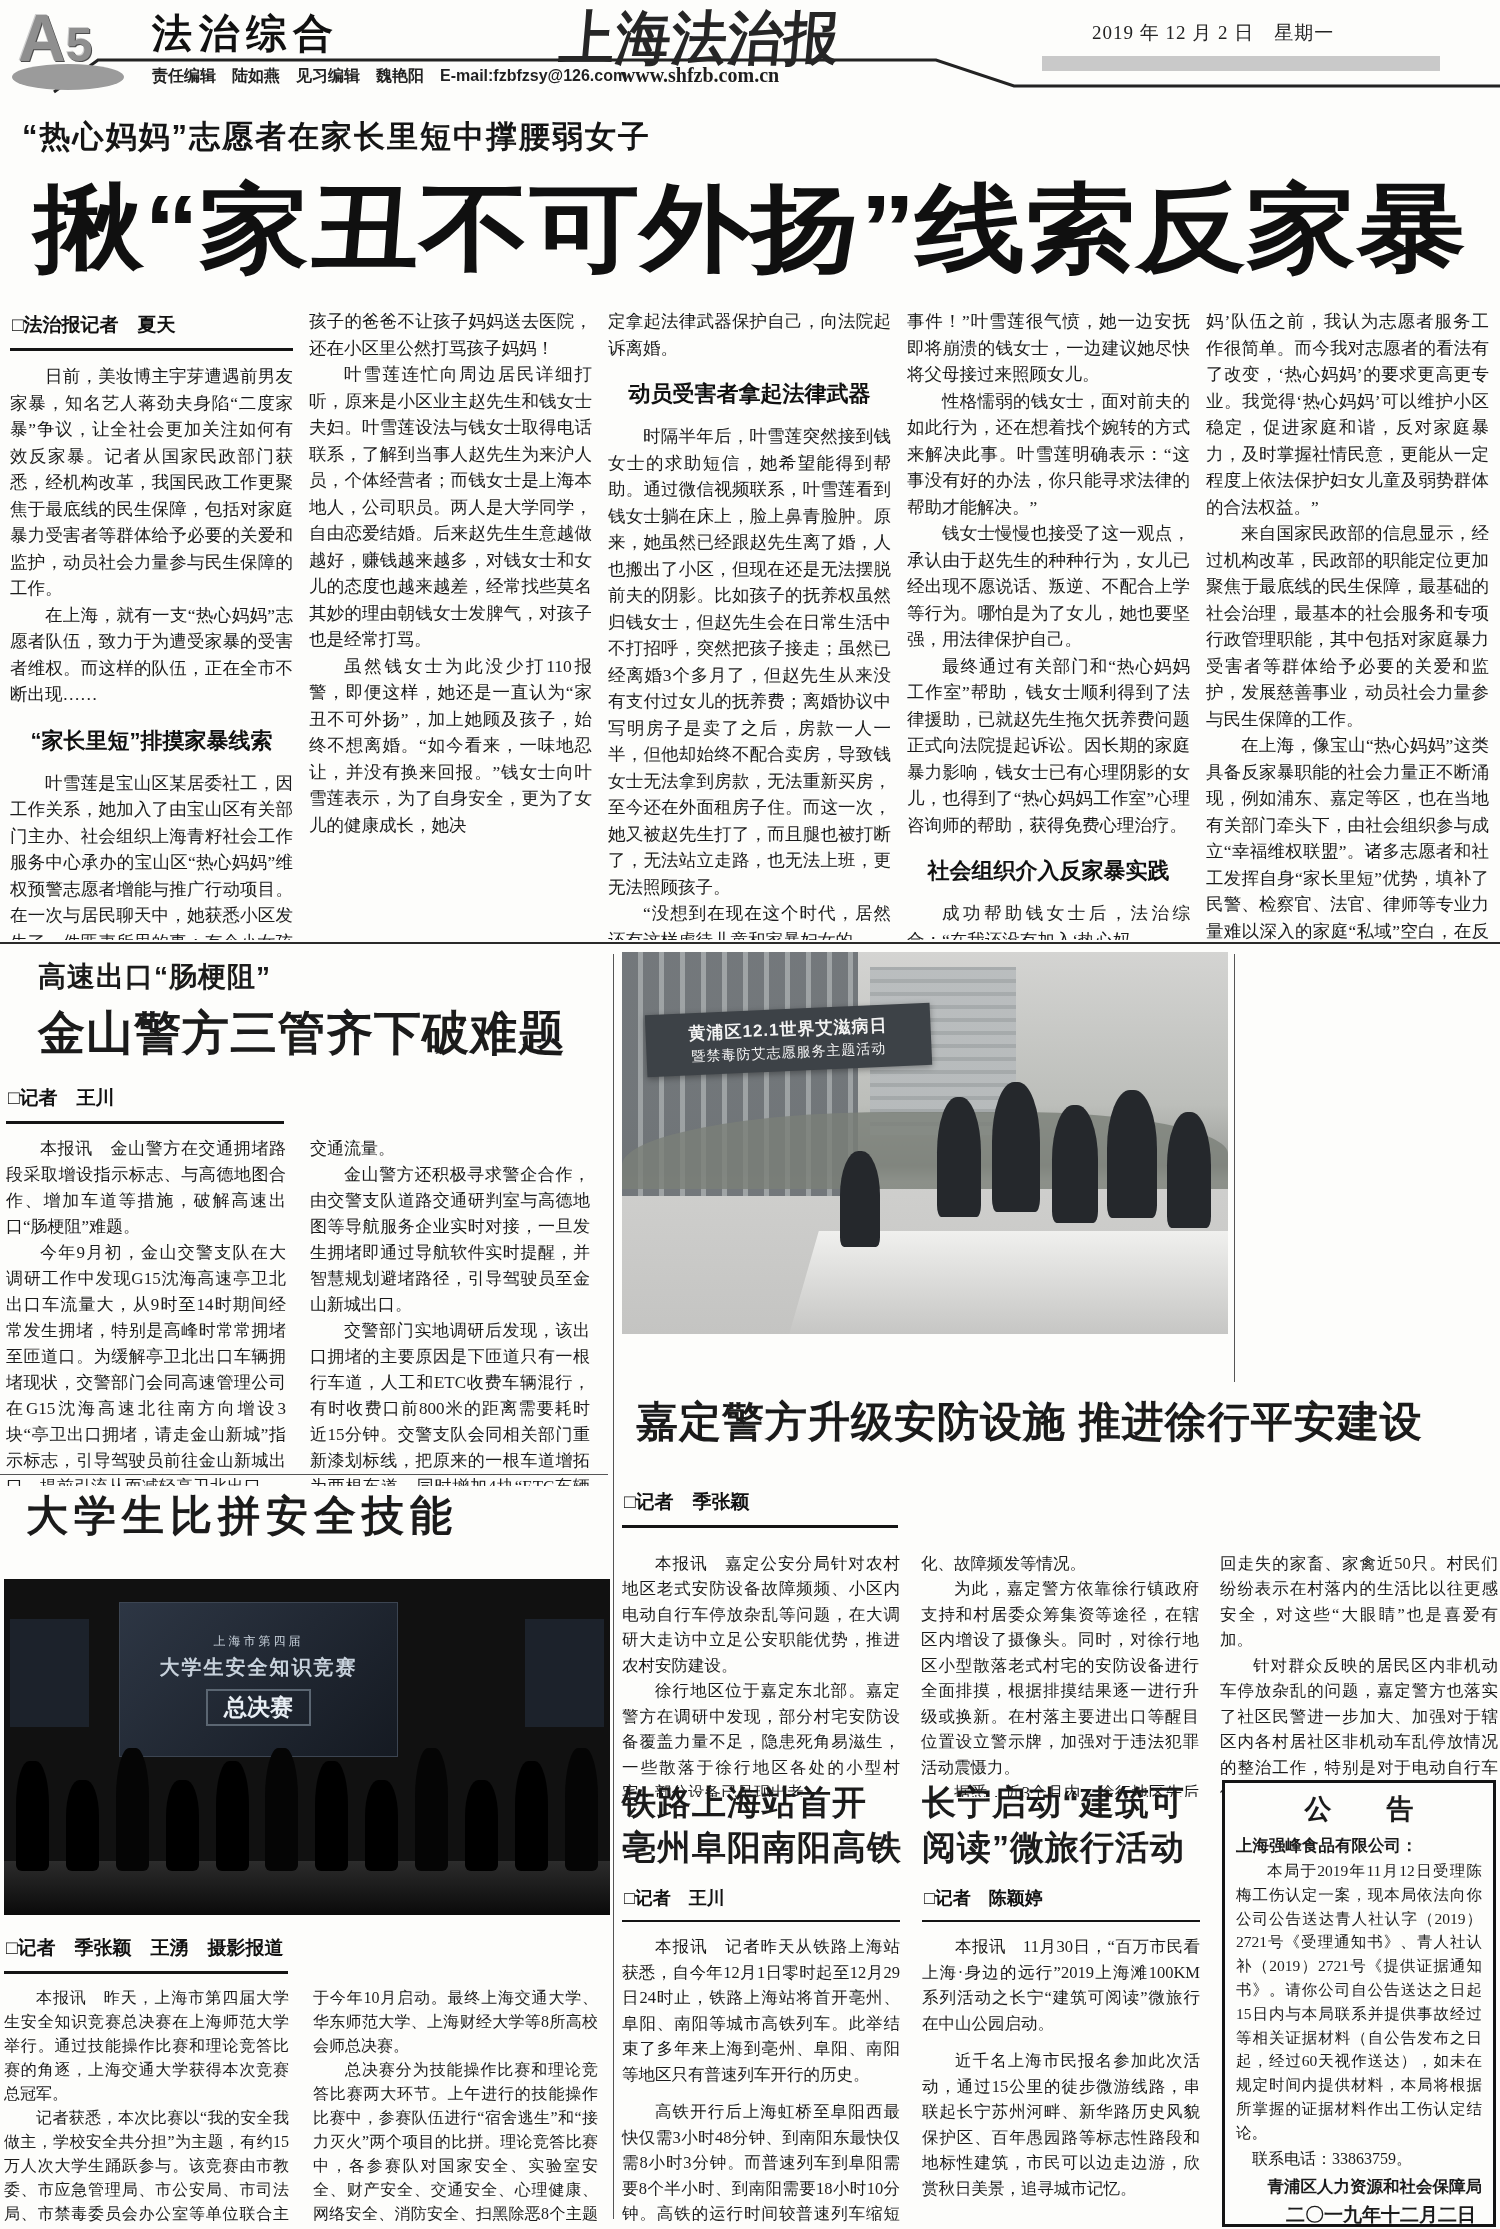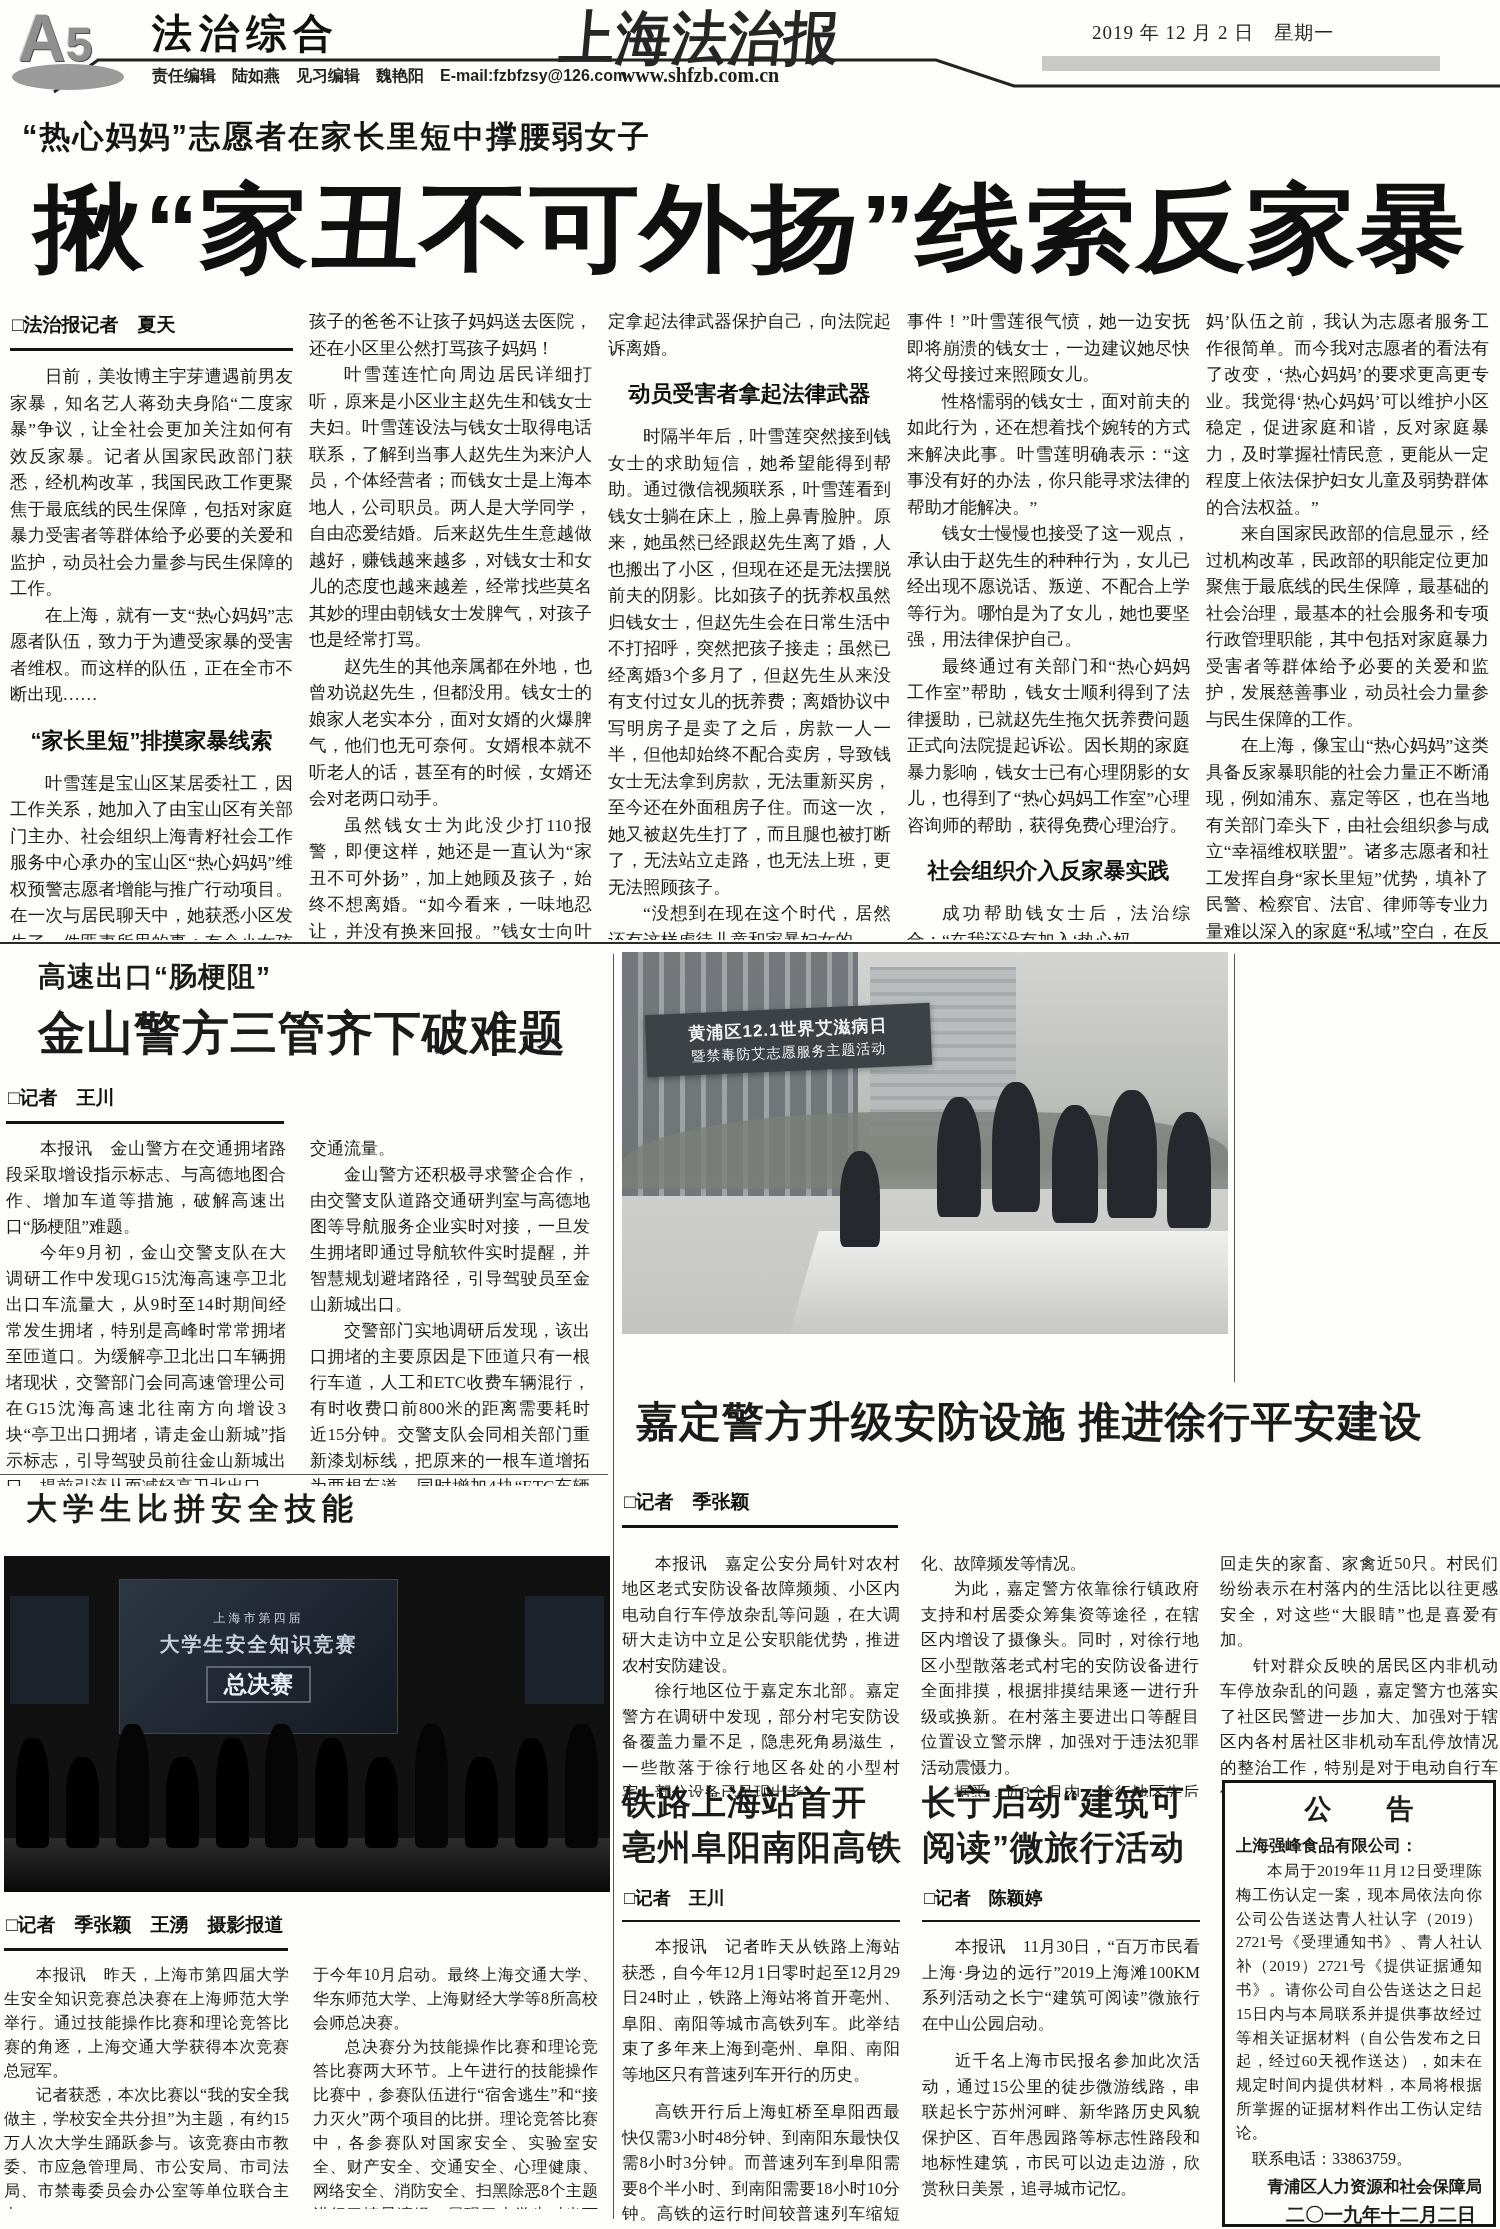--- a/index.html
+++ b/index.html
@@ -81,21 +81,21 @@
   
   .jiading{position:absolute;left:622px;top:1394px;width:878px;height:370px;}
   .jiading .title2{margin-left:14px;font-size:42px;font-weight:900;letter-spacing:1px;white-space:nowrap;}
   .jiading .byline{width:276px;margin-top:14px;}
   .cols3{display:flex;gap:21px;margin-top:6px;}
   .cols3 .col{width:278px;height:246px;overflow:hidden;text-align:justify;margin-top:11px;}
   .jiading .col p{font-size:16.5px;line-height:25.5px;}
 
   
   .daxuesheng{position:absolute;left:4px;top:1488px;width:606px;height:741px;}
-  .daxuesheng .title2{margin-left:22px;font-size:31px;font-weight:900;letter-spacing:6px;white-space:nowrap;}
+  .daxuesheng .title2{margin-left:22px;font-size:42px;font-weight:900;letter-spacing:6px;white-space:nowrap;}
   .photo2{position:relative;margin-top:12px;width:606px;height:336px;background:#111;overflow:hidden;}
   .p2-side{position:absolute;top:12%;width:13%;height:32%;background:#1c222b;}
   .p2-screen{position:absolute;left:19%;top:7%;width:46%;height:46%;display:flex;flex-direction:column;
              align-items:center;justify-content:center;background:linear-gradient(135deg,#2d3644,#151a22);
              border:1px solid #3c4552;color:#c7d1db;}
   .p2-s1{font-size:12px;letter-spacing:3px;}
   .p2-s2{font-size:20px;font-weight:800;letter-spacing:2px;margin-top:4px;}
   .p2-s3{font-size:23px;font-weight:900;color:#e9eff5;border:2px solid #5b6672;padding:1px 16px;margin-top:8px;}
   .p2-floor{position:absolute;bottom:0;width:100%;height:16%;background:linear-gradient(180deg,#2c2c2c,#0a0a0a);}
   .p2-people{position:absolute;left:2%;right:2%;bottom:13%;height:40%;display:flex;
@@ -154,21 +154,20 @@
     <div class="col">
       <div class="byline">□法治报记者　夏天</div>
       <p>日前，美妆博主宇芽遭遇前男友家暴，知名艺人蒋劲夫身陷“二度家暴”争议，让全社会更加关注如何有效反家暴。记者从国家民政部门获悉，经机构改革，我国民政工作更聚焦于最底线的民生保障，包括对家庭暴力受害者等群体给予必要的关爱和监护，动员社会力量参与民生保障的工作。</p>
       <p>在上海，就有一支“热心妈妈”志愿者队伍，致力于为遭受家暴的受害者维权。而这样的队伍，正在全市不断出现……</p>
       <h3 class="sub">“家长里短”排摸家暴线索</h3>
       <p>叶雪莲是宝山区某居委社工，因工作关系，她加入了由宝山区有关部门主办、社会组织上海青籽社会工作服务中心承办的宝山区“热心妈妈”维权预警志愿者增能与推广行动项目。在一次与居民聊天中，她获悉小区发生了一件匪夷所思的事：有个小女孩发烧至39度，但</p>
     </div>
     <div class="col">
       <p class="cont">孩子的爸爸不让孩子妈妈送去医院，还在小区里公然打骂孩子妈妈！</p>
       <p>叶雪莲连忙向周边居民详细打听，原来是小区业主赵先生和钱女士夫妇。叶雪莲设法与钱女士取得电话联系，了解到当事人赵先生为来沪人员，个体经营者；而钱女士是上海本地人，公司职员。两人是大学同学，自由恋爱结婚。后来赵先生生意越做越好，赚钱越来越多，对钱女士和女儿的态度也越来越差，经常找些莫名其妙的理由朝钱女士发脾气，对孩子也是经常打骂。</p>
-      <p>赵先生的其他亲属都在外地，也曾劝说赵先生，但都没用。钱女士的娘家人老实本分，面对女婿的火爆脾气，他们也无可奈何。女婿根本就不听老人的话，甚至有的时候，女婿还会对老两口动手。</p>
       <p>虽然钱女士为此没少打110报警，即便这样，她还是一直认为“家丑不可外扬”，加上她顾及孩子，始终不想离婚。“如今看来，一味地忍让，并没有换来回报。”钱女士向叶雪莲表示，为了自身安全，更为了女儿的健康成长，她决</p>
     </div>
     <div class="col">
       <p class="cont">定拿起法律武器保护自己，向法院起诉离婚。</p>
       <h3 class="sub">动员受害者拿起法律武器</h3>
       <p>时隔半年后，叶雪莲突然接到钱女士的求助短信，她希望能得到帮助。通过微信视频联系，叶雪莲看到钱女士躺在床上，脸上鼻青脸肿。原来，她虽然已经跟赵先生离了婚，人也搬出了小区，但现在还是无法摆脱前夫的阴影。比如孩子的抚养权虽然归钱女士，但赵先生会在日常生活中不打招呼，突然把孩子接走；虽然已经离婚3个多月了，但赵先生从来没有支付过女儿的抚养费；离婚协议中写明房子是卖了之后，房款一人一半，但他却始终不配合卖房，导致钱女士无法拿到房款，无法重新买房，至今还在外面租房子住。而这一次，她又被赵先生打了，而且腿也被打断了，无法站立走路，也无法上班，更无法照顾孩子。</p>
       <p>“没想到在现在这个时代，居然还有这样虐待儿童和家暴妇女的</p>
     </div>
     <div class="col">
       <p class="cont">事件！”叶雪莲很气愤，她一边安抚即将崩溃的钱女士，一边建议她尽快将父母接过来照顾女儿。</p>

